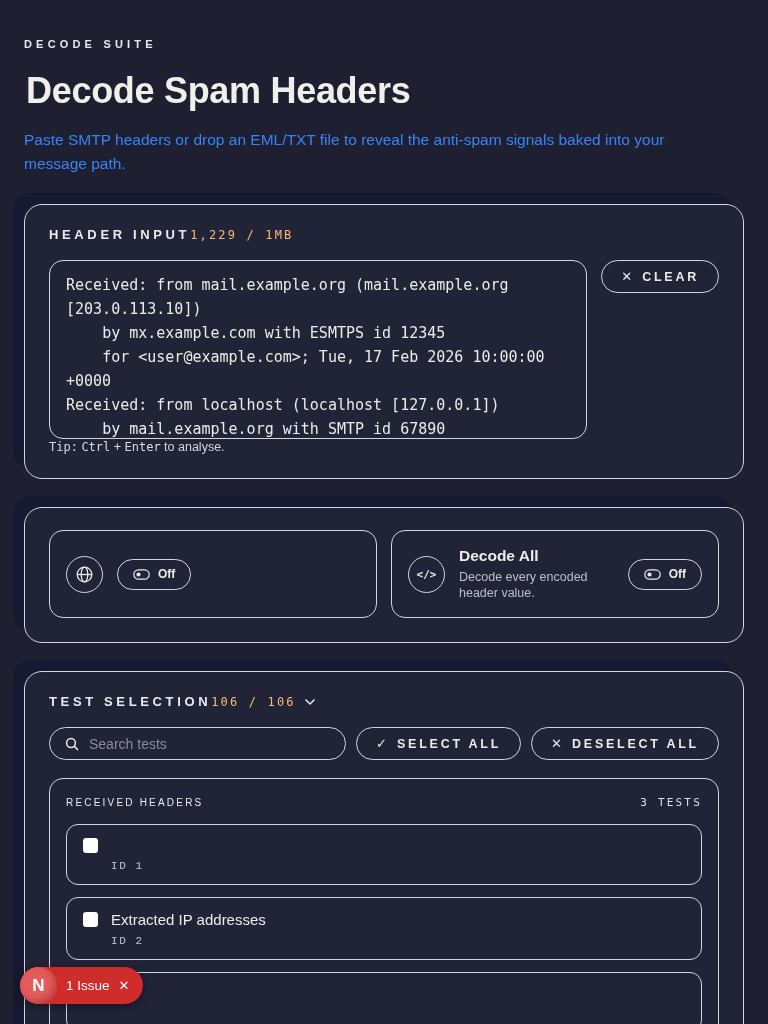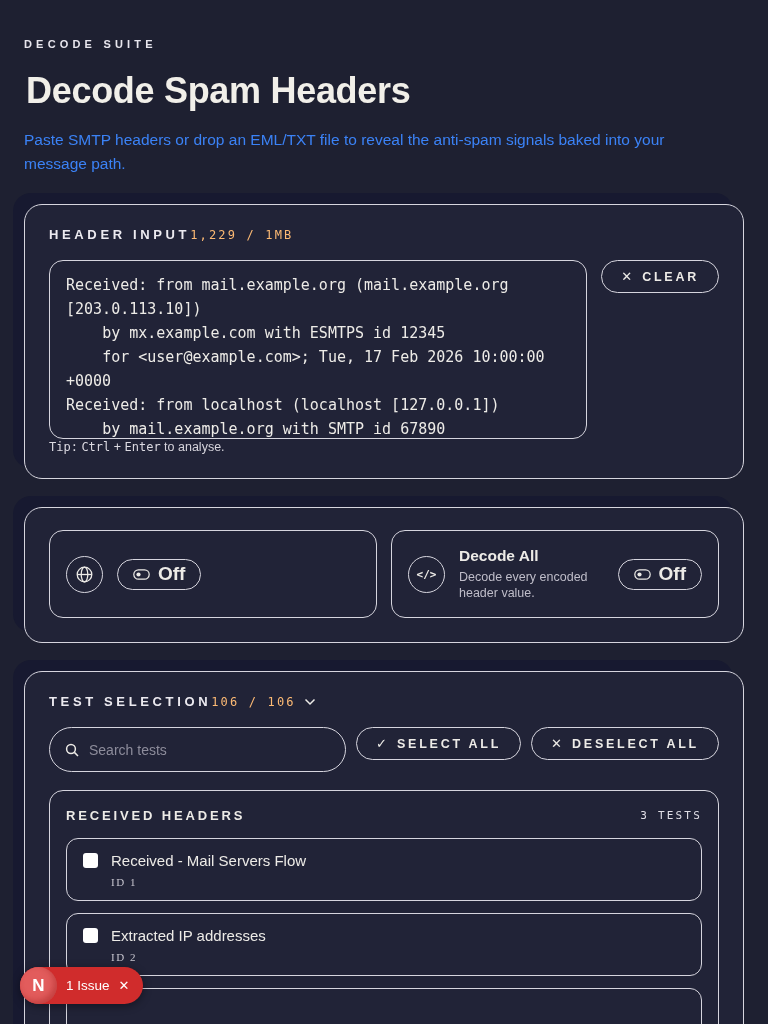--- a/index.html
+++ b/index.html
@@ -88,56 +88,56 @@
   .icon-circle .code-glyph {
     font-family: "DejaVu Sans Mono", monospace; font-size: 11px; font-weight: 700;
   }
   .toggle-text { flex: 1; min-width: 0; }
   .toggle-title { font-size: 15.5px; font-weight: 600; margin-bottom: 4px; }
   .toggle-desc { font-size: 12.5px; line-height: 16px; color: #bfbdc9; max-width: 160px; }
   .toggle-btn {
     display: inline-flex; align-items: center; gap: 8px; flex-shrink: 0;
     border: 1px solid #d6d5de; background: transparent; color: #edebe7;
     border-radius: 999px; padding: 0 15px; height: 31px;
-    font-size: 19px; font-weight: 600; cursor: pointer;
+    font-size: 12px; font-weight: 600; cursor: pointer;
   }
 
   
   .search-row { display: flex; gap: 10px; margin-bottom: 18px; }
   .search-box {
     flex: 1; display: flex; align-items: center; gap: 10px;
     border: 1px solid #d6d5de; border-radius: 999px;
-    padding: 0 15px; height: 45px;
+    padding: 0 15px; height: 33px;
   }
   .search-input {
     flex: 1; background: transparent; border: none; outline: none;
     color: #edebe7; font-size: 14px; font-family: "Liberation Sans", sans-serif;
   }
   .search-input::placeholder { color: #8d8c9b; }
 
   .group-box {
     border: 1px solid #d6d5de; border-radius: 14px;
     padding: 17px 16px 16px; margin-top: 4px;
   }
   .group-head { display: flex; justify-content: space-between; align-items: center; margin-bottom: 15px; }
-  .group-label { font-size: 13px; font-weight: 700; letter-spacing: .22em; }
+  .group-label { font-size: 10px; font-weight: 400; letter-spacing: .22em; }
   .group-count { font-family: "DejaVu Sans Mono", monospace; font-size: 11px; letter-spacing: .2em; color: #e0dee6; }
 
   .test-item {
     border: 1px solid #d6d5de; border-radius: 12px;
     padding: 13px 16px 12px; margin-bottom: 12px; cursor: pointer;
   }
   .test-row { display: flex; align-items: center; gap: 13px; }
   .checkbox {
     width: 15px; height: 15px; background: #ffffff; border-radius: 3px; flex-shrink: 0;
   }
   .test-title { font-size: 15px; color: #edebe7; }
   .test-id {
     margin: 7px 0 0 28px;
-    font-family: Liberation Serif, serif;
+    font-family: Liberation Mono, monospace;
     font-size: 11px; letter-spacing: .14em; color: #c6c4ce;
   }
   .test-item.partial { height: 60px; margin-bottom: 0; }
 
   
   .issue-badge {
     position: absolute; left: 20px; top: 967px; z-index: 20;
     height: 37px; background: #d02c2c; border-radius: 999px;
     display: flex; align-items: center; gap: 9px; padding-right: 14px;
     box-shadow: 0 2px 8px rgba(0,0,0,.4); cursor: pointer;
@@ -259,21 +259,20 @@
 
     <div class="group-box">
       <div class="group-head">
         <div class="group-label">RECEIVED HEADERS</div>
         <div class="group-count">3 TESTS</div>
       </div>
 
       <div class="test-item">
         <div class="test-row">
           <span class="checkbox"></span>
-          <span class="test-title">Received - Mail Servers Flow</span>
         </div>
         <div class="test-id">ID 1</div>
       </div>
 
       <div class="test-item">
         <div class="test-row">
           <span class="checkbox"></span>
           <span class="test-title">Extracted IP addresses</span>
         </div>
         <div class="test-id">ID 2</div>

